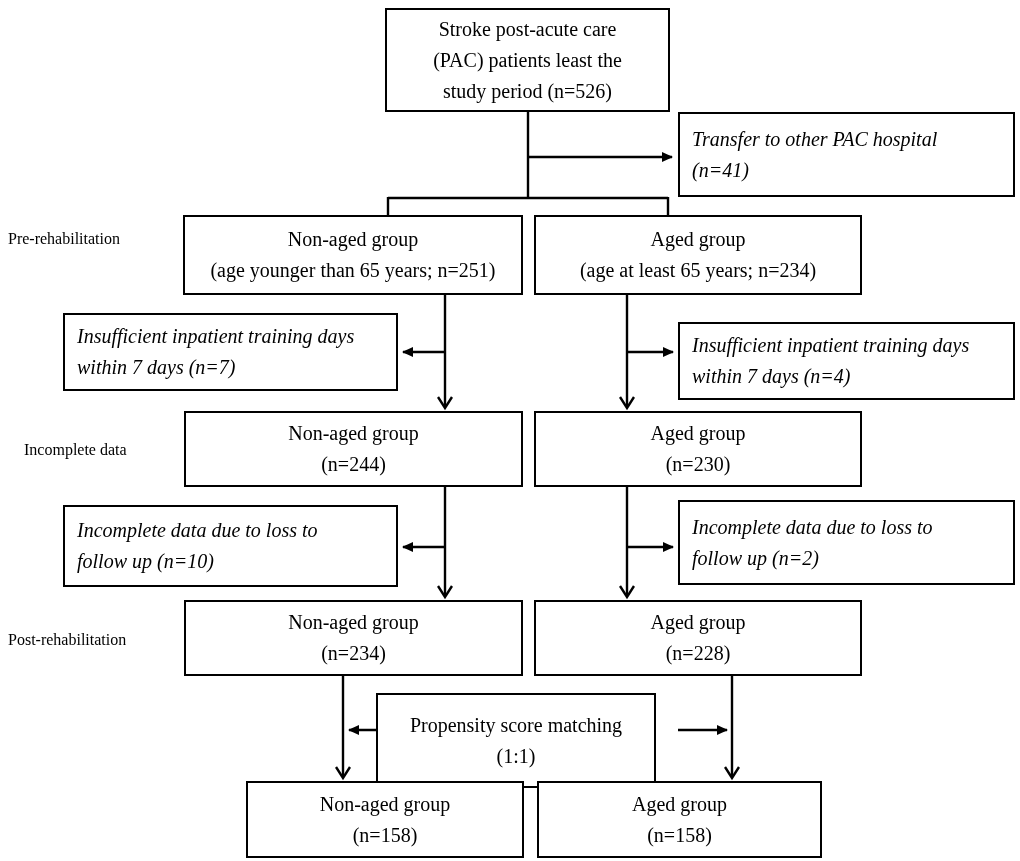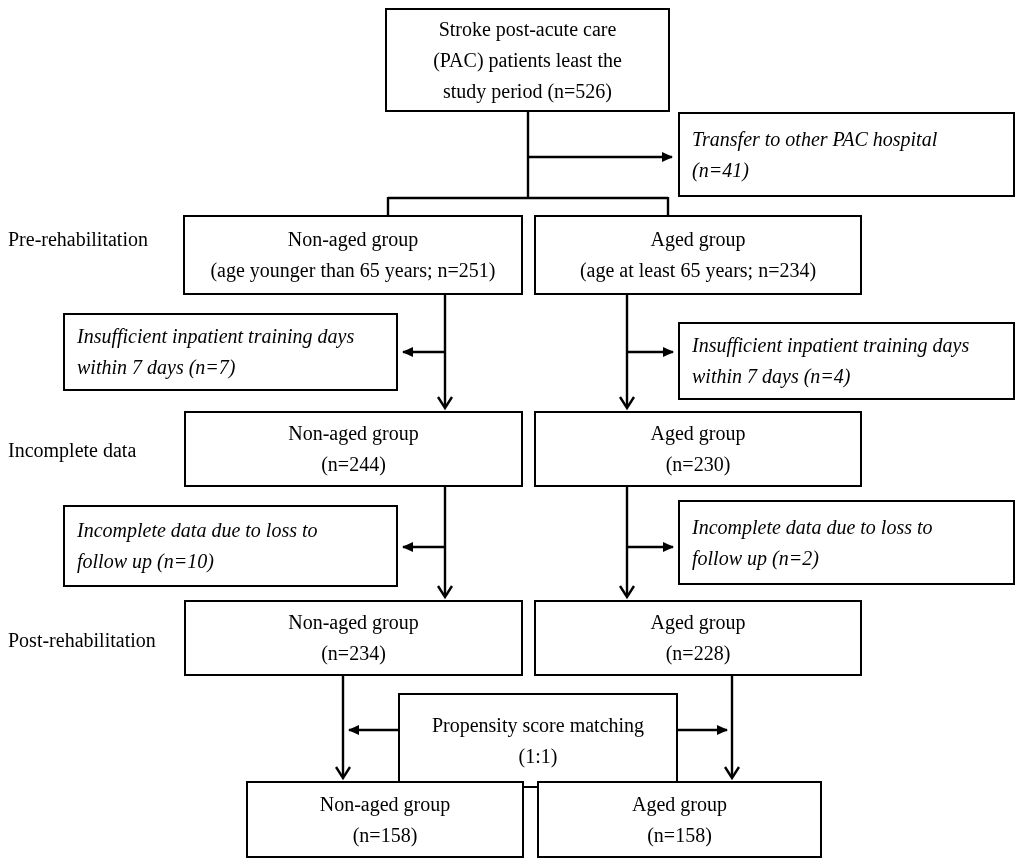--- a/index.html
+++ b/index.html
@@ -20,21 +20,21 @@
     display:flex;
     flex-direction:column;
     justify-content:center;
     font-size:20px;
     line-height:31px;
   }
   .box.center { align-items:center; text-align:center; }
   .box.leftalign { align-items:flex-start; text-align:left; padding-left:12px; padding-right:6px;font-style:italic; }
   .stage-label {
     position:absolute;
-    font-size:20px;
+    font-size:16px;
     line-height:24px;
     white-space:nowrap;
   }
 </style>
 </head>
 <body>
 
 <div class="canvas">
 
   <svg class="connectors" width="1020" height="861" viewBox="0 0 1020 861">
@@ -68,21 +68,21 @@
     <line x1="627" y1="547" x2="673" y2="547" stroke="#000" stroke-width="2.4" marker-end="url(#headFilled)"></line>
 
     <line x1="343" y1="676" x2="343" y2="777" stroke="#000" stroke-width="2.4" marker-end="url(#headOpen)"></line>
     <line x1="732" y1="676" x2="732" y2="777" stroke="#000" stroke-width="2.4" marker-end="url(#headOpen)"></line>
 
     <line x1="398" y1="730" x2="349" y2="730" stroke="#000" stroke-width="2.4" marker-end="url(#headFilled)"></line>
     <line x1="678" y1="730" x2="727" y2="730" stroke="#000" stroke-width="2.4" marker-end="url(#headFilled)"></line>
   </svg>
 
   <div class="stage-label" style="left:8px; top:227px;">Pre-rehabilitation</div>
-  <div class="stage-label" style="left:8px; top:438px;">Incomplete data</div>
+  <div class="stage-label" style="left:24px; top:438px;">Incomplete data</div>
   <div class="stage-label" style="left:8px; top:628px;">Post-rehabilitation</div>
 
   <div class="box center" style="left:385px; top:8px; width:285px; height:104px;">
       <div>Stroke post-acute care</div>
       <div>(PAC) patients least the</div>
       <div>study period (n=526)</div>
     </div>
 
   <div class="box leftalign" style="left:678px; top:112px; width:337px; height:85px;">
       <div>Transfer to other PAC hospital</div>
@@ -127,21 +127,21 @@
 
   <div class="box center" style="left:184px; top:600px; width:339px; height:76px;">
       <div>Non-aged group</div>
       <div>(n=234)</div>
     </div>
   <div class="box center" style="left:534px; top:600px; width:328px; height:76px;">
       <div>Aged group</div>
       <div>(n=228)</div>
     </div>
 
-  <div class="box center" style="left:398px; top:693px; width:280px; height:95px;">
+  <div class="box center" style="left:376px; top:693px; width:280px; height:95px;">
       <div>Propensity score matching</div>
       <div>(1:1)</div>
     </div>
 
   <div class="box center" style="left:246px; top:781px; width:278px; height:77px;">
       <div>Non-aged group</div>
       <div>(n=158)</div>
     </div>
   <div class="box center" style="left:537px; top:781px; width:285px; height:77px;">
       <div>Aged group</div>

